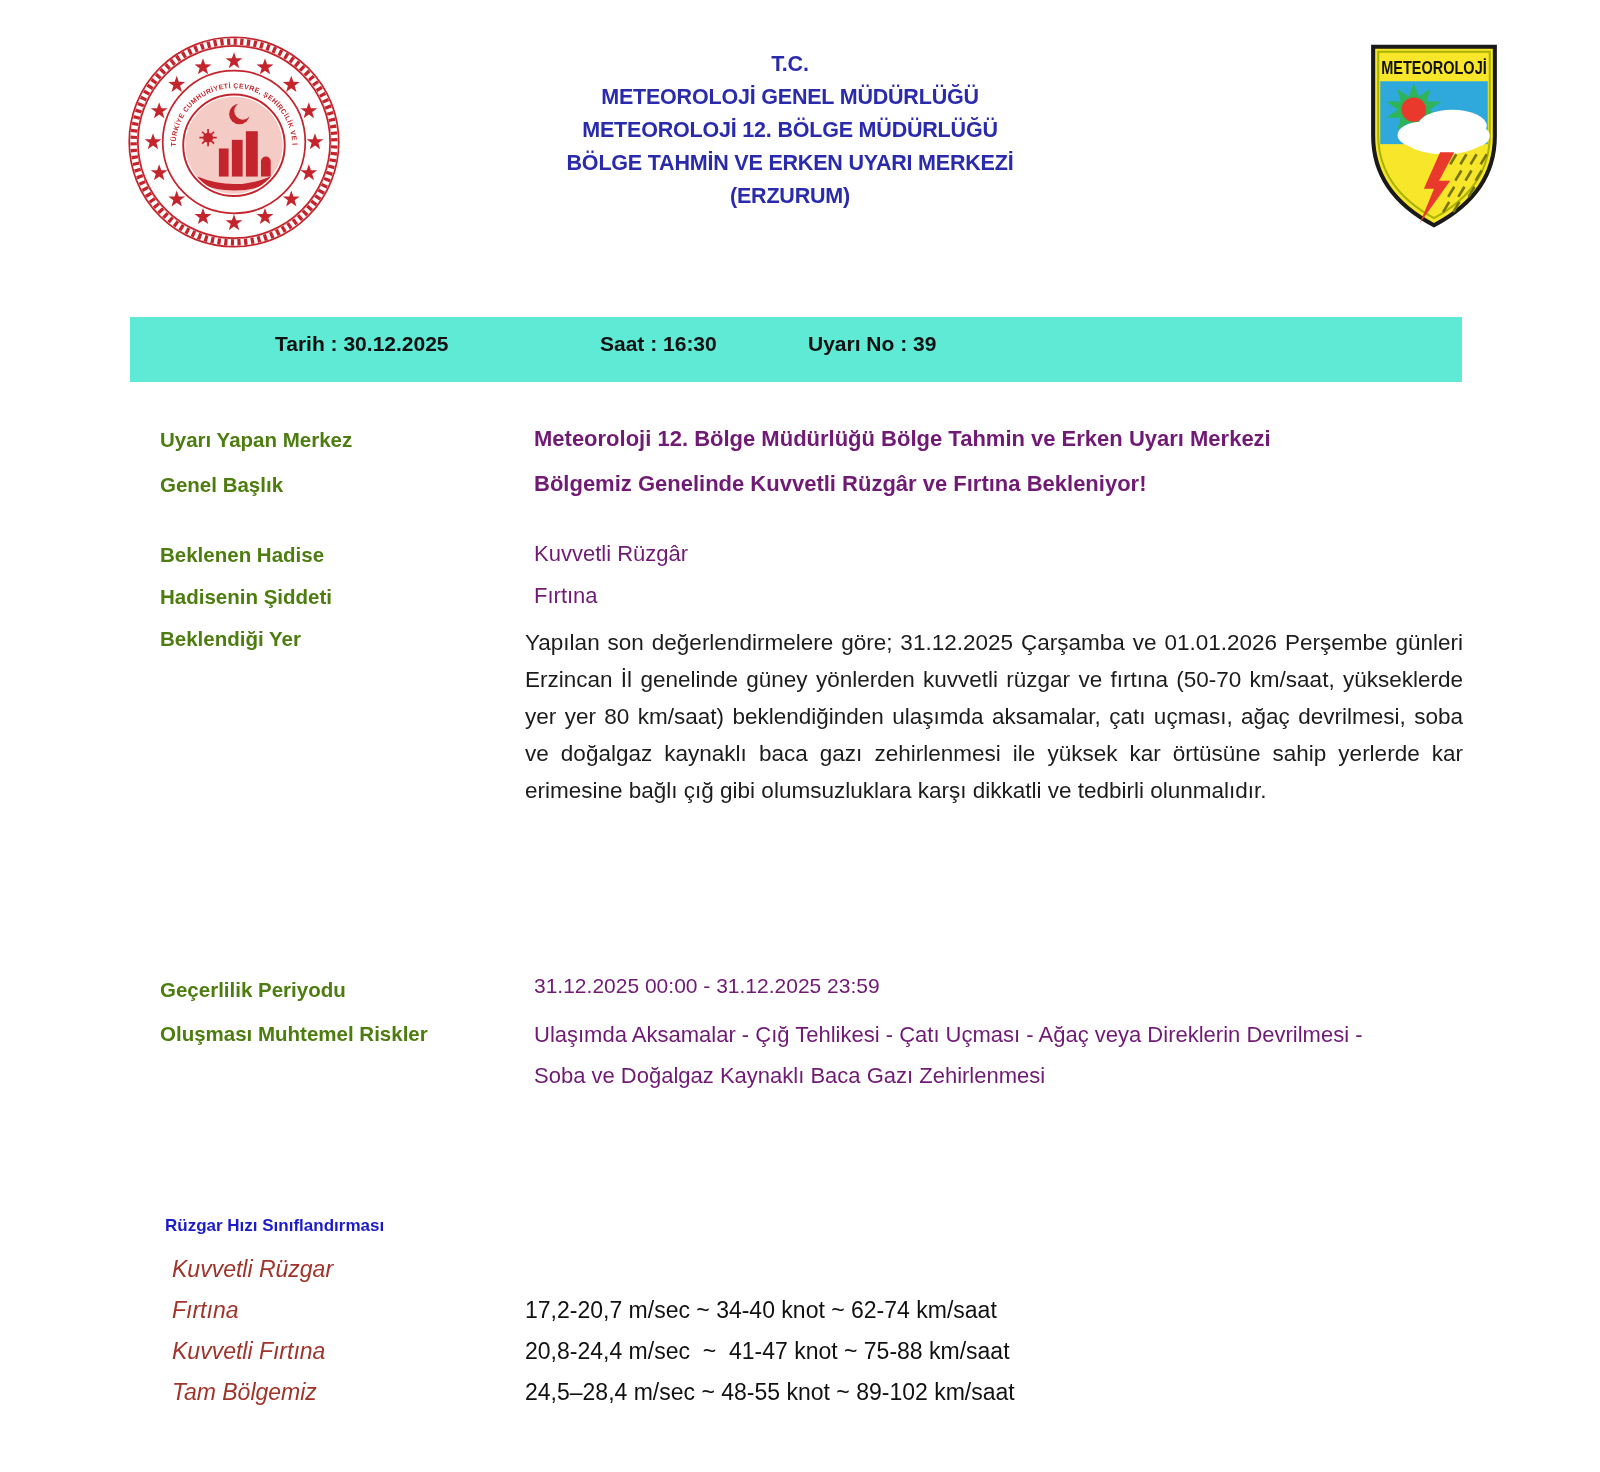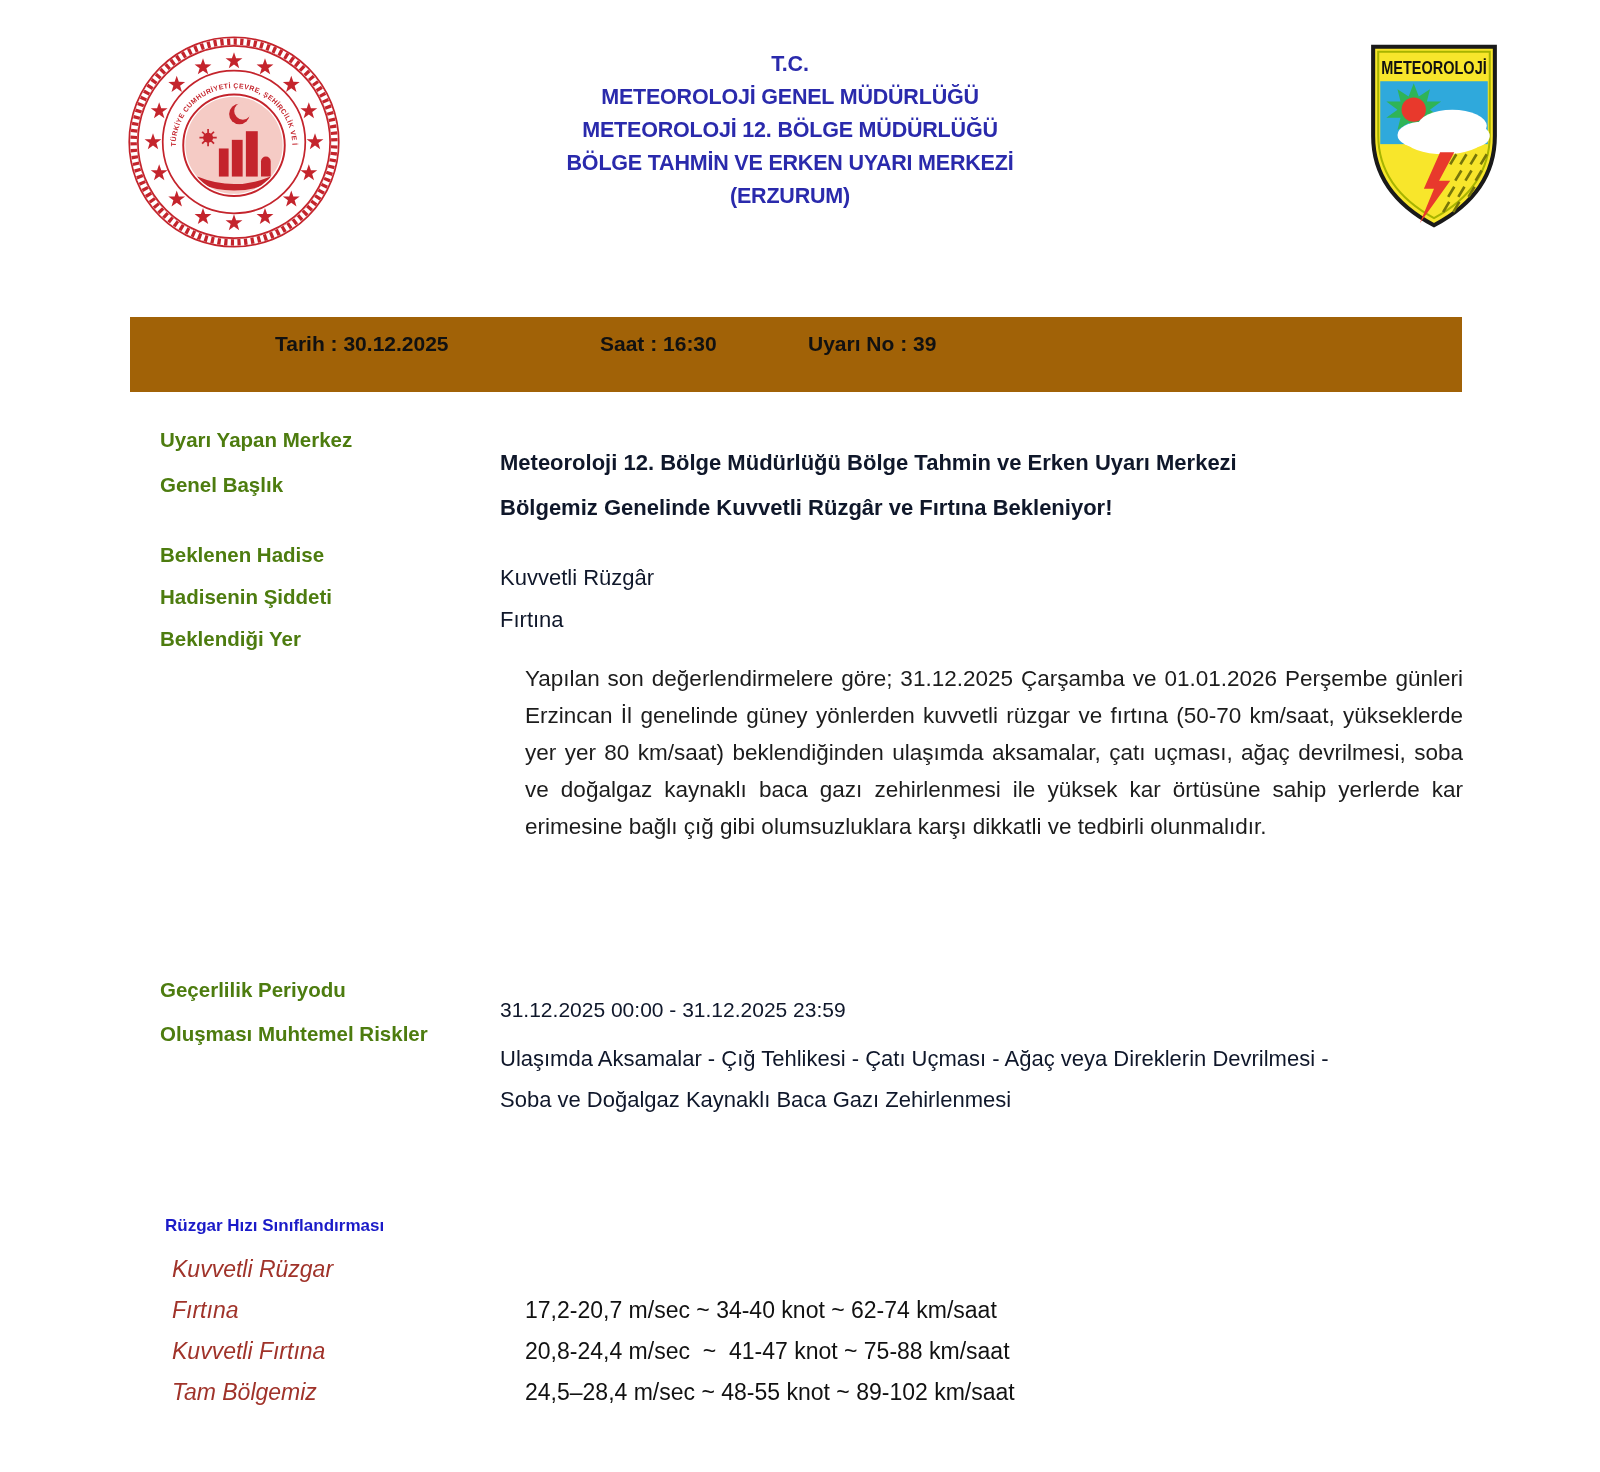--- a/index.html
+++ b/index.html
@@ -16,43 +16,43 @@
   .seal { position: absolute; left: 126px; top: 34px; width: 216px; height: 216px; }
   .shield { position: absolute; left: 1363px; top: 38px; width: 142px; height: 194px; }
   .header-block {
     position: absolute; left: 390px; top: 48px; width: 800px;
     text-align: center; color: #2A2AAC; font-weight: bold;
     font-size: 21.5px; line-height: 33px; letter-spacing: -0.2px;
   }
 
   
   .banner {
-    position: absolute; left: 130px; top: 317px; width: 1332px; height: 75px;
-    background: #a16207;
+    position: absolute; left: 130px; top: 317px; width: 1332px; height: 65px;
+    background: #5eead4;
   }
   .banner span {
     position: absolute; top: 15px; font-weight: bold; font-size: 21px; color: #111;
   }
   .banner .b-tarih { left: 145px; }
   .banner .b-saat  { left: 470px; }
   .banner .b-uyari { left: 678px; }
 
   
   .flabel {
     position: absolute; left: 160px; font-weight: bold;
     font-size: 20.5px; color: #4d7c0f; white-space: nowrap;
   }
   .fvalue {
-    position: absolute; left: 500px; font-size: 22px; color: #0f172a;
-    white-space: pre-wrap; width: 940px; margin-top: 24px;
+    position: absolute; left: 534px; font-size: 22px; color: #701a75;
+    white-space: pre-wrap; width: 940px;
   }
   .fvalue.bold { font-weight: bold; }
 
   .paragraph {
-    position: absolute; left: 525px; top: 660px; width: 938px;
+    position: absolute; left: 525px; top: 624px; width: 938px;
     font-size: 22.5px; line-height: 37px; text-align: justify;
     color: #1c1c1c;
   }
 
   
   .wc-title {
     position: absolute; left: 165px; top: 1216px;
     color: #1B1BC8; font-weight: bold; font-size: 17px;
   }
   .wc-label {

